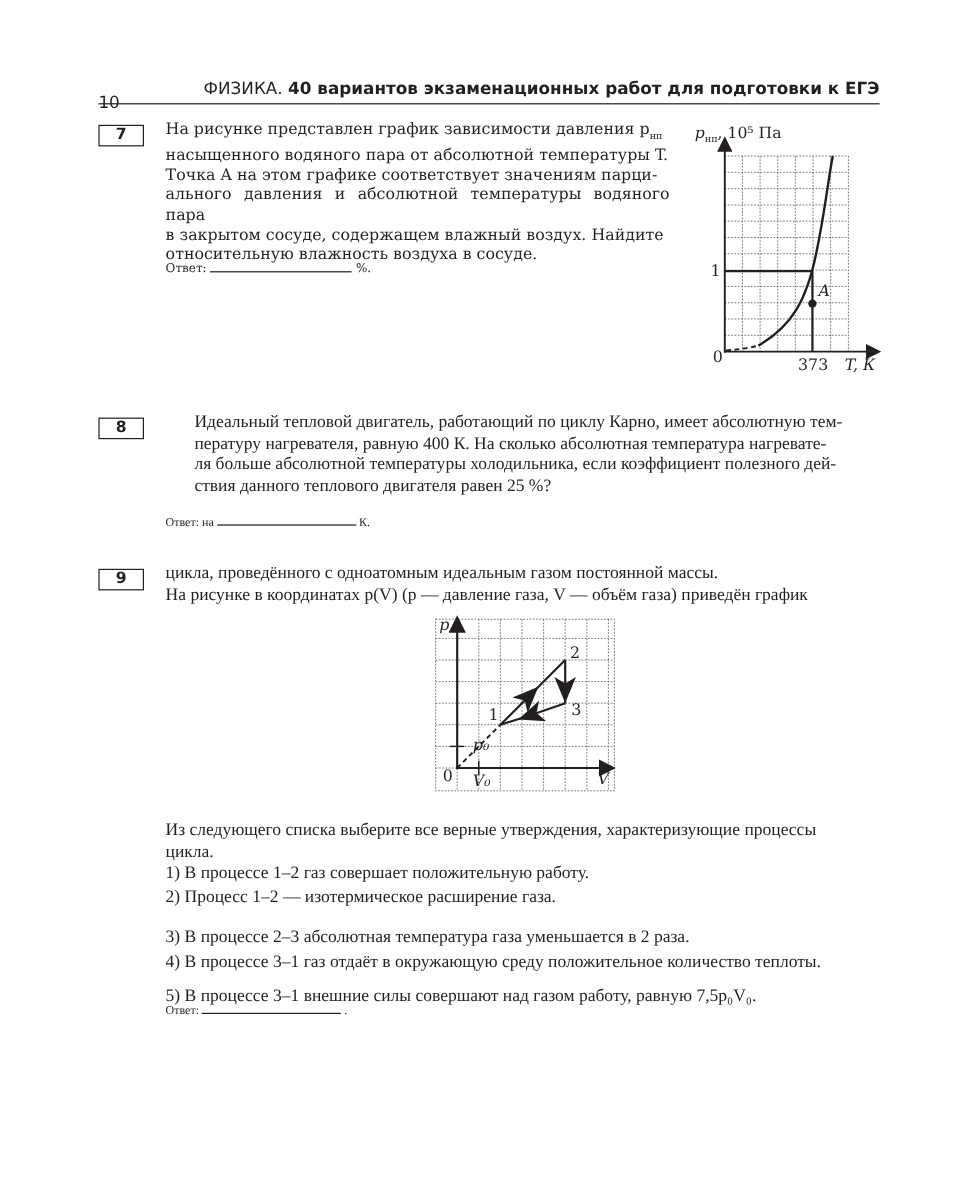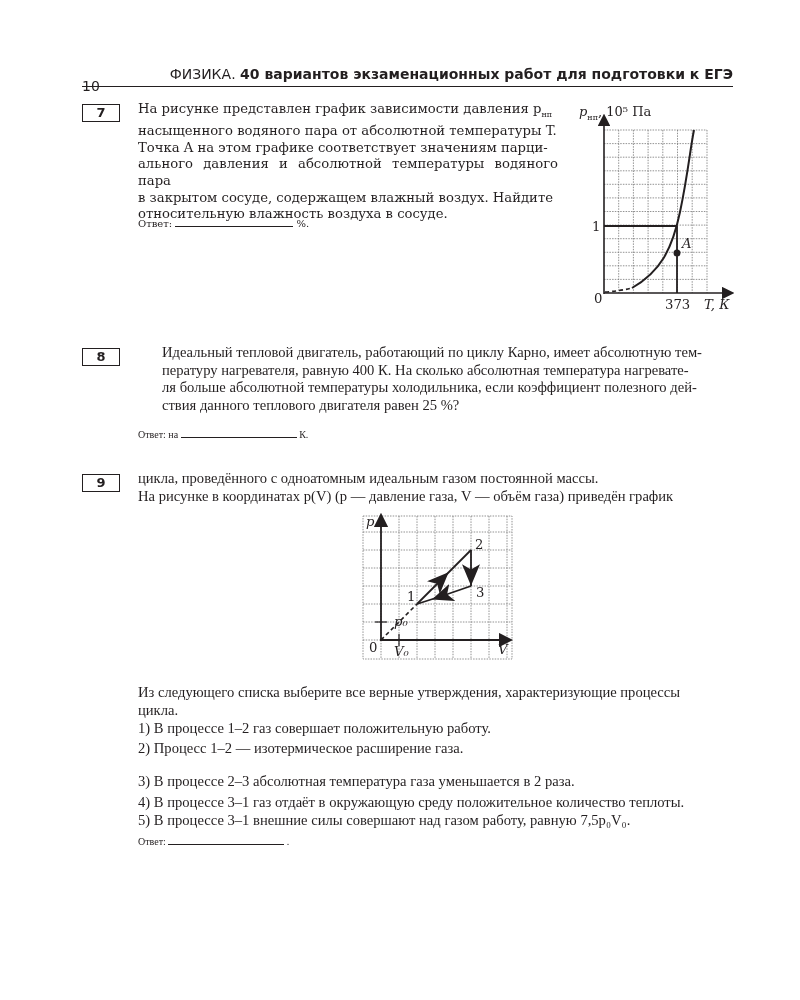--- a/index.html
+++ b/index.html
@@ -157,20 +157,20 @@
 <div class="text" style="left:476px; top:585px;">3</div>
 
 <div class="text narrow" style="left:138px; top:684px; width:600px;">
   <div class="list-line">Из следующего списка выберите все верные утверждения, характеризующие процессы</div>
   <div class="list-line">цикла.</div>
 </div>
 <div class="text narrow" style="left:138px; top:720px; width:620px;">
   <div class="list-line" style="margin-bottom:2px">1) В процессе 1–2 газ совершает положительную работу.</div>
   <div class="list-line" style="margin-bottom:16px">2) Процесс 1–2 — изотермическое расширение газа.</div>
   <div class="list-line" style="margin-bottom:3px">3) В процессе 2–3 абсолютная температура газа уменьшается в 2 раза.</div>
-  <div class="list-line" style="margin-bottom:1px">4) В процессе 3–1 газ отдаёт в окружающую среду положительное количество теплоты.</div>
+  <div class="list-line" style="margin-bottom:11px">4) В процессе 3–1 газ отдаёт в окружающую среду положительное количество теплоты.</div>
   <div class="list-line">5) В процессе 3–1 внешние силы совершают над газом работу, равную 7,5p₀V₀.</div>
 </div>
 <div class="answer narrow" style="left:138px; top:832px;">
   <span>Ответ:</span>
   <span class="blank" style="width:116px"></span>
   <span>.</span>
 </div>
 
 </body></html>

